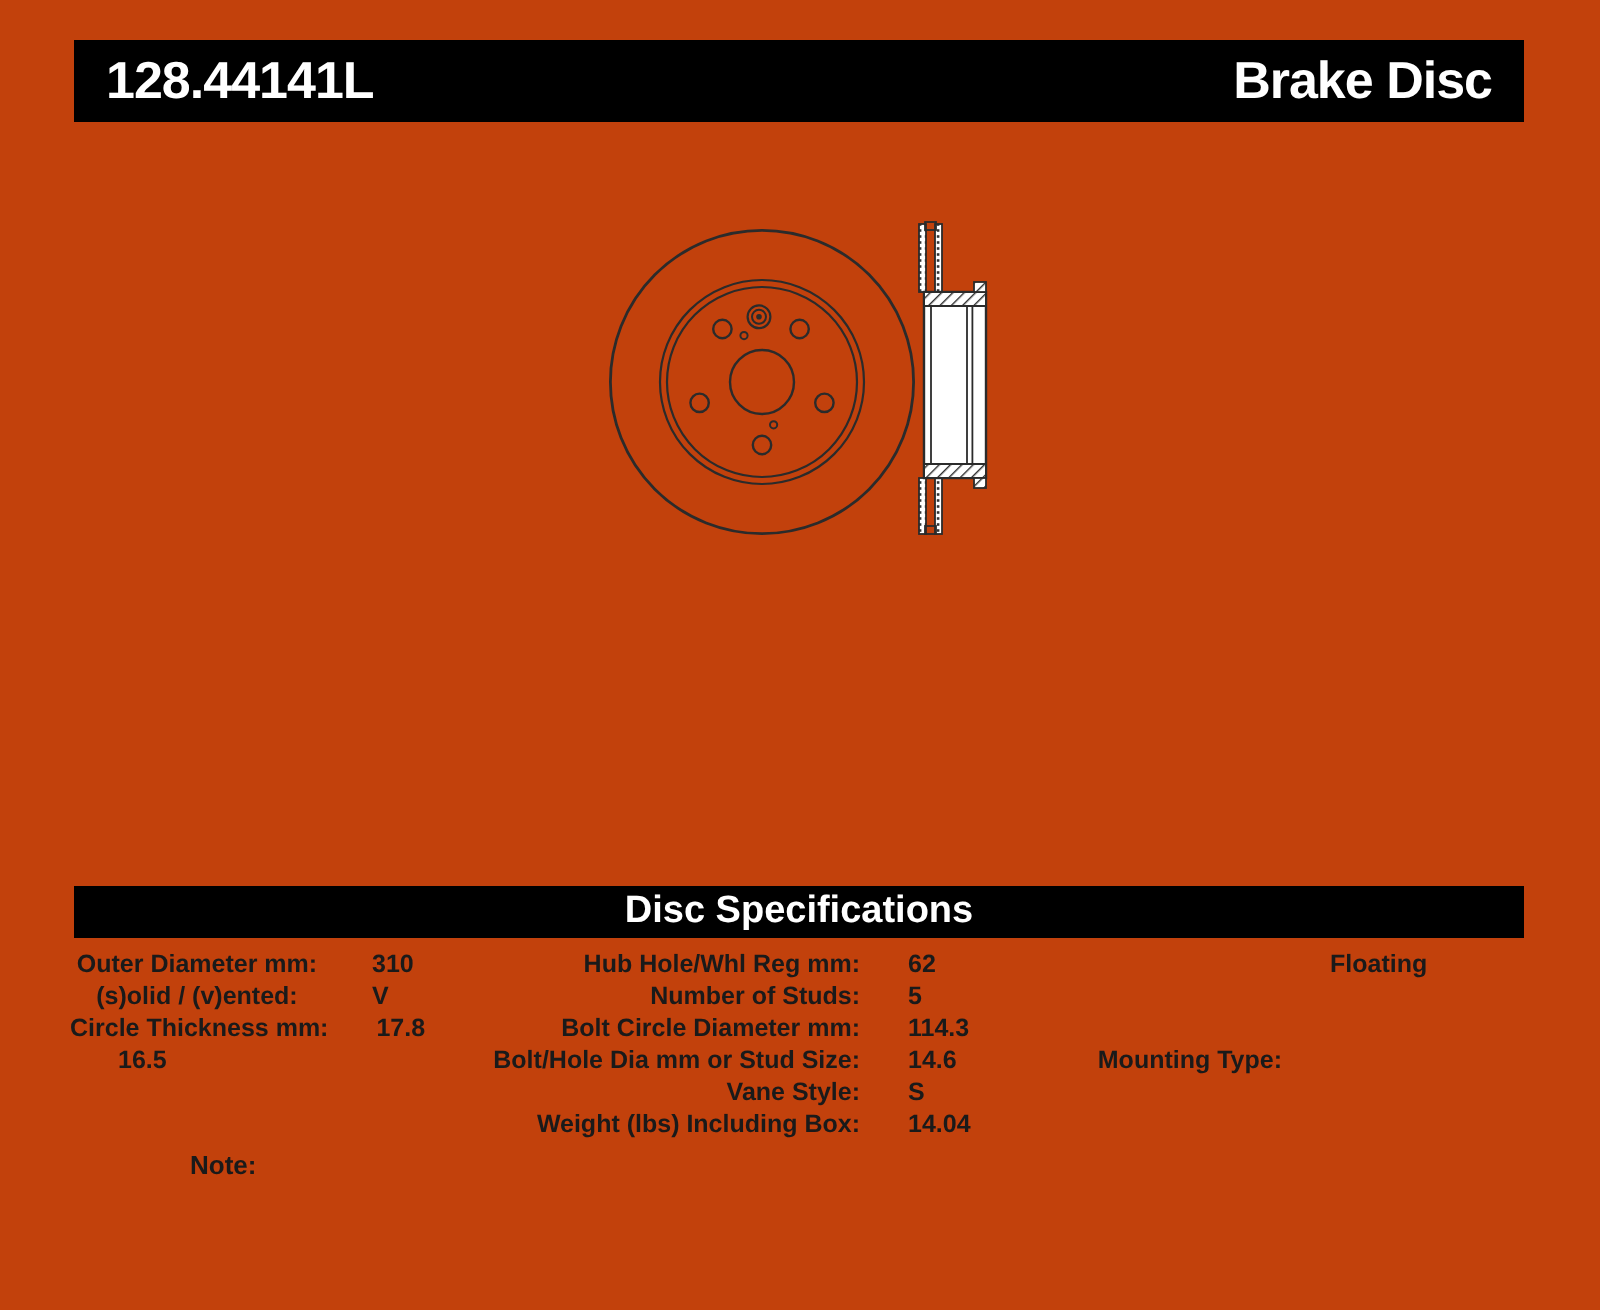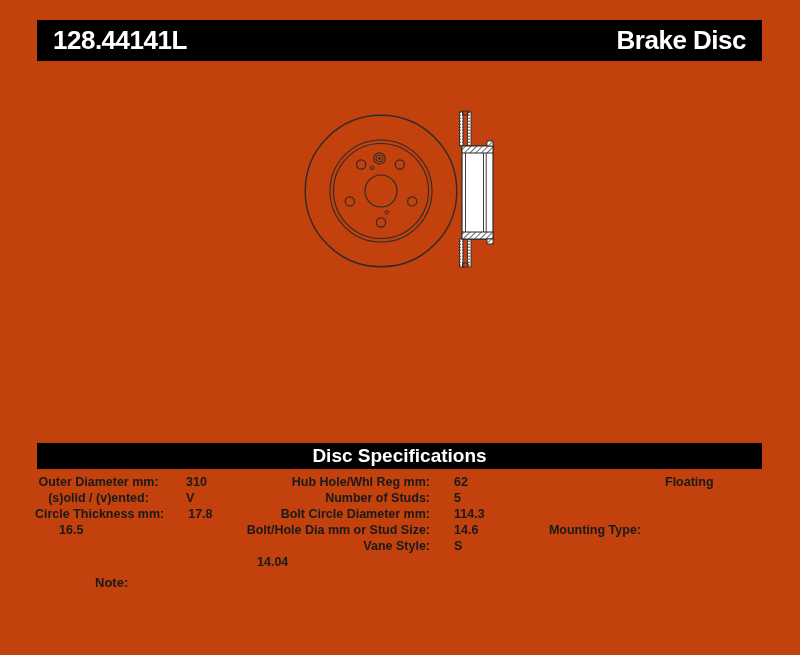--- a/index.html
+++ b/index.html
@@ -145,20 +145,21 @@
     </div>
     <div class="spec-row">
       <span class="spec-label">Bolt/Hole Dia mm or Stud Size:</span>
       <span class="spec-value">14.6</span>
     </div>
     <div class="spec-row">
       <span class="spec-label">Vane Style:</span>
       <span class="spec-value">S</span>
     </div>
     <div class="spec-row">
+      <span class="spec-label">Weight (lbs) Including Box:</span>
       <span class="spec-value">14.04</span>
     </div>
   </div>
 
   <div class="spec-col col-right">
     <div class="spec-row">
       <span class="spec-label">Mounting Type:</span>
       <span class="spec-value">Floating</span>
     </div>
   </div>

